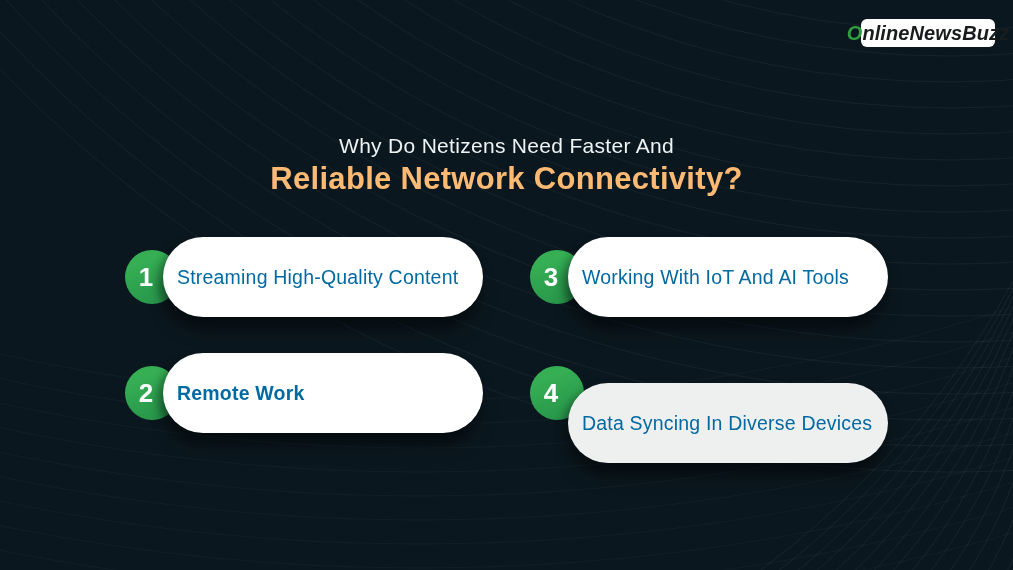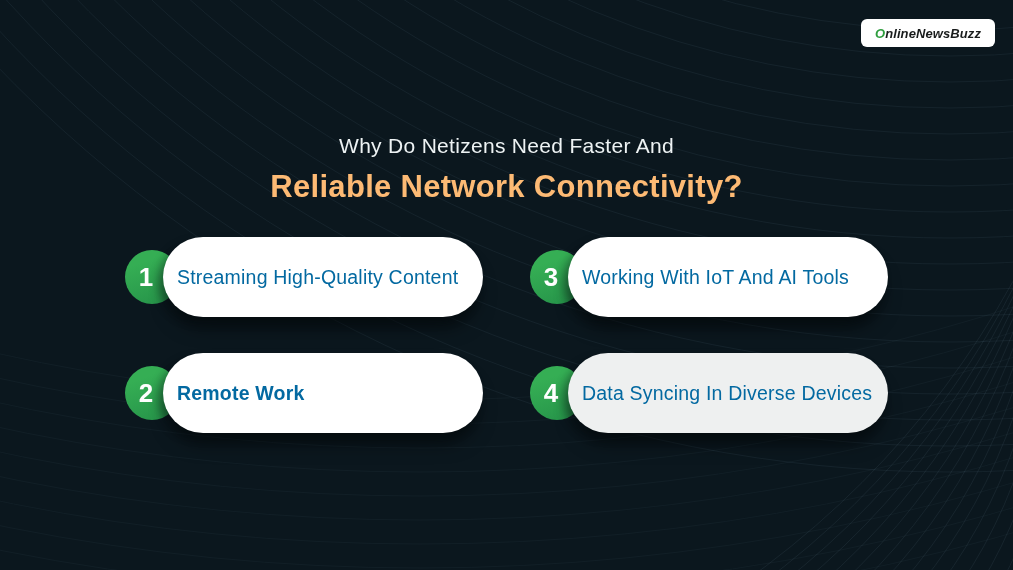--- a/index.html
+++ b/index.html
@@ -25,41 +25,41 @@
     left: 861px;
     width: 134px;
     height: 28px;
     background: #ffffff;
     border-radius: 6px;
     display: flex;
     align-items: center;
     justify-content: center;
     font-style: italic;
     font-weight: 700;
-    font-size: 13px;
+    font-size: 20px;
     letter-spacing: 0.1px;
     color: #191c1c;
     z-index: 5;
   }
   .logo .logo-o { color: #2f9e3f; }
   
   .title-block {
     position: absolute;
     top: 134px;
     left: 0;
     width: 100%;
     text-align: center;
     z-index: 3;
   }
   .title-line1 {
     font-size: 21px;
     font-weight: 500;
     color: #eef3f4;
     letter-spacing: 0.3px;
-    margin-bottom: 11px;
+    margin-bottom: 3px;
   }
   .title-line2 {
     font-size: 31px;
     font-weight: 800;
     color: #fdba74;
     letter-spacing: 0.3px;
   }
   
   .item {
     position: absolute;
@@ -185,18 +185,18 @@
 
   <div class="item" id="item-3">
     <div class="badge">3</div>
     <div class="pill" style="background: rgb(255, 255, 255);">
       <span>Working With IoT And AI Tools</span>
     </div>
   </div>
 
   <div class="item" id="item-4">
     <div class="badge">4</div>
-    <div class="pill" style="background: rgb(238, 240, 240);">
+    <div class="pill" style="background: rgb(238, 240, 240); margin-top: 30px;">
       <span>Data Syncing In Diverse Devices</span>
     </div>
   </div>
 
 </div>
 
 </body></html>

